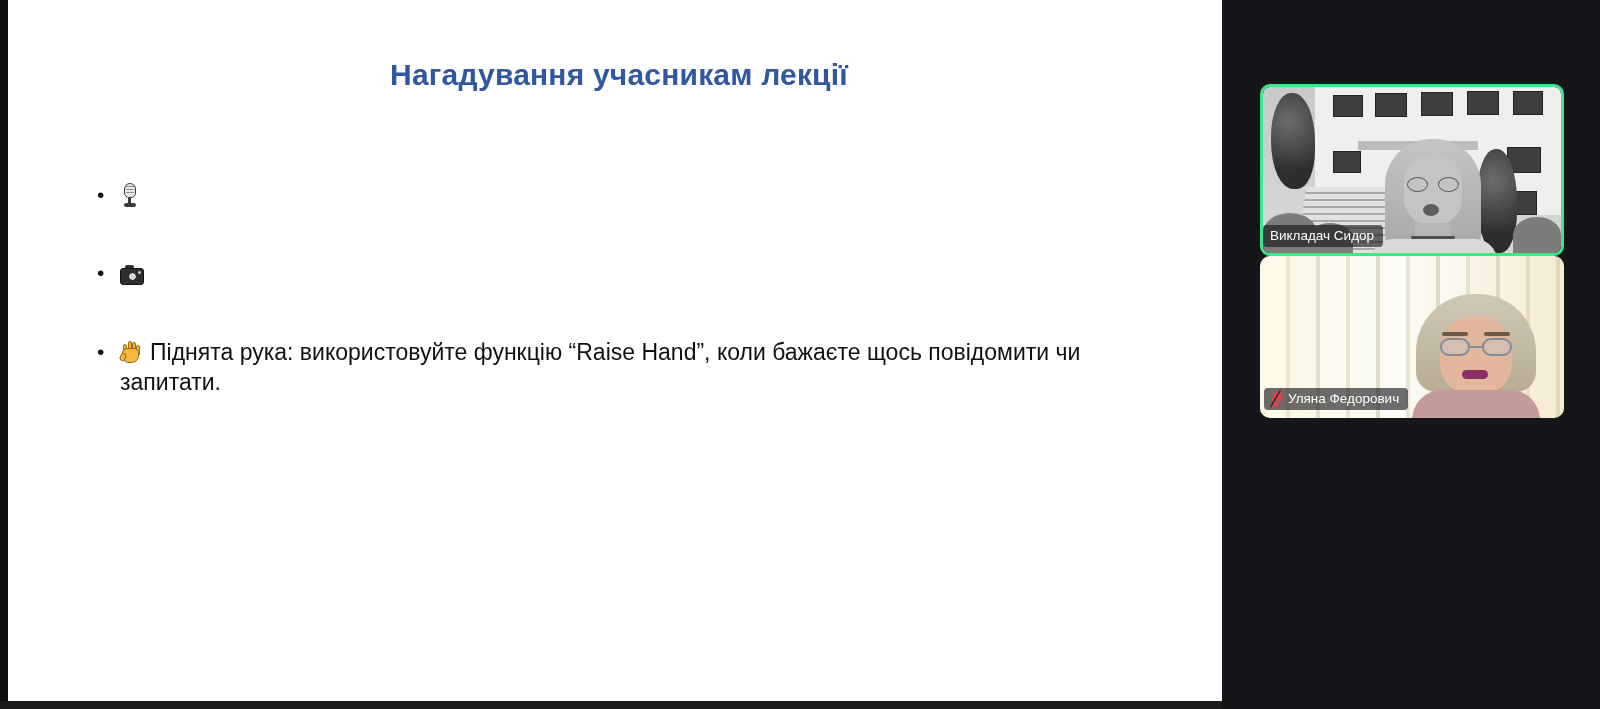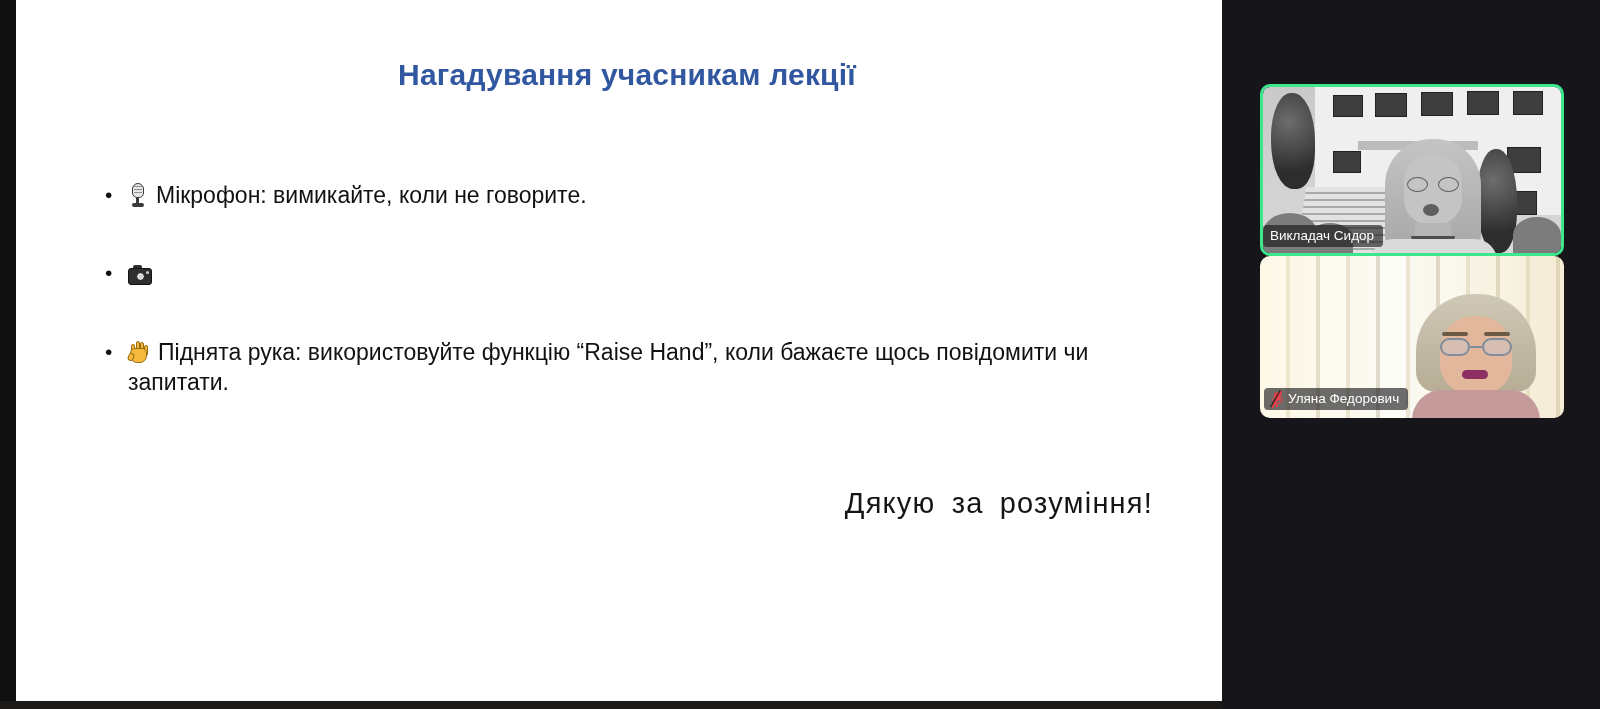--- a/index.html
+++ b/index.html
@@ -26,21 +26,21 @@
   .slide-stage {
     position: relative;
     width: 1222px;
     height: 709px;
     background: #0f0f10;
     flex: 0 0 1222px;
   }
 
   .slide {
     position: absolute;
-    left: 16px;
+    left: 8px;
     top: 0;
     width: 1222px;
     height: 701px;
     background: #ffffff;
     overflow: hidden;
   }
 
   .slide-bottom-strip {
     position: absolute;
     left: 0;
@@ -414,21 +414,21 @@
 
       <div class="bullet-list">
 
         <div class="bullet">
           <span class="dot">•</span>
           <span class="ico ico-mic">
             <span class="mic-body"></span>
             <span class="mic-grill"></span>
             <span class="mic-stem"></span>
             <span class="mic-base"></span>
-          </span><span>Мікрофон: вимикайте, коли не говорите.</span>
+          </span>
         </div>
 
         <div class="bullet">
           <span class="dot">•</span>
           <span class="ico ico-cam">
             <span class="cam-top"></span>
             <span class="cam-body"></span>
             <span class="cam-lens"></span>
             <span class="cam-flash"></span>
           </span>
@@ -437,21 +437,20 @@
         <div class="bullet">
           <span class="dot">•</span>
           <span class="ico ico-hand">
             <span class="f1"></span><span class="f2"></span><span class="f3"></span><span class="f4"></span>
             <span class="palm"></span><span class="thumb"></span>
           </span><span>Піднята рука: використовуйте функцію “Raise Hand”,  коли бажаєте щось повідомити чи запитати.</span>
         </div>
 
       </div>
 
-      <div class="closing">Дякую  за  розуміння!</div>
 
     </div>
     <div class="slide-bottom-strip"></div>
   </div>
 
   <div class="video-panel">
 
     <div class="tile tile-1">
       <div class="tile-video">
         <div class="bg-building">

